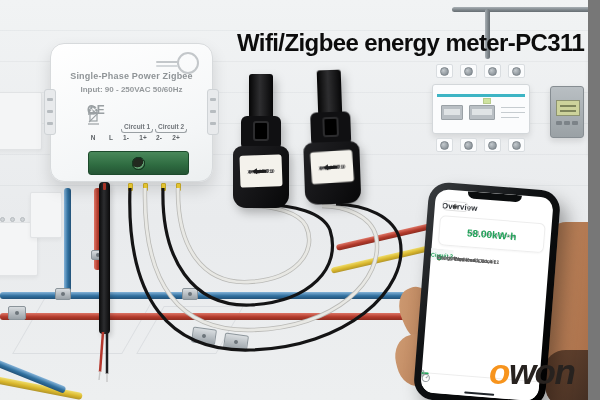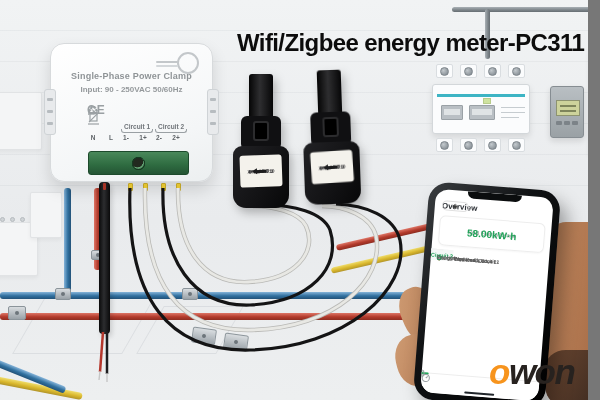--- a/index.html
+++ b/index.html
@@ -218,21 +218,21 @@
         <i style="top:20px;"></i>
         <i style="top:32px;"></i>
     </div>
     <div class="ear" style="right:-7px;top:45px;">
       <i style="top:8px;"></i>
         <i style="top:20px;"></i>
         <i style="top:32px;"></i>
     </div>
     <div class="keyslot"></div>
     <div class="keyline"></div>
-    <div class="m-line1">Single-Phase Power Clamp</div>
+    <div class="m-line1">Single-Phase Power Zigbee</div>
     <div class="m-line2">Input: 90 - 250VAC 50/60Hz</div>
     <div class="certs">
       <span class="ce">CE</span>
       <span class="uni">♻</span>
       <span class="uni">⌂</span>
       <span style="position:static;">
         <svg width="13" height="15" viewBox="0 0 13 15">
             <g stroke="#9aa0a3" stroke-width="1.2" fill="none">
           <rect x="3" y="3" width="7" height="8"></rect>
               <line x1="1" y1="3" x2="12" y2="3"></line>

